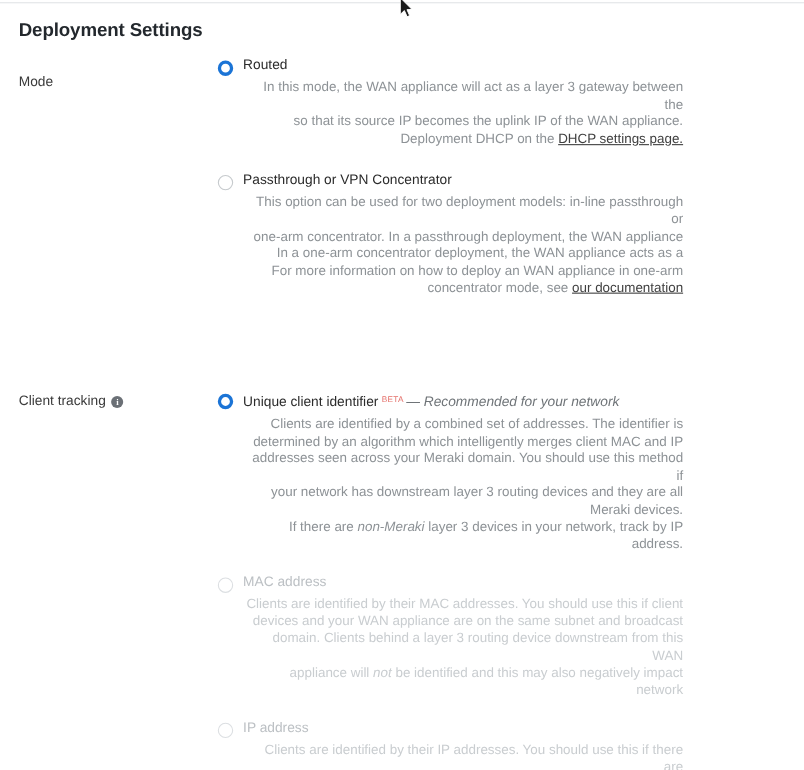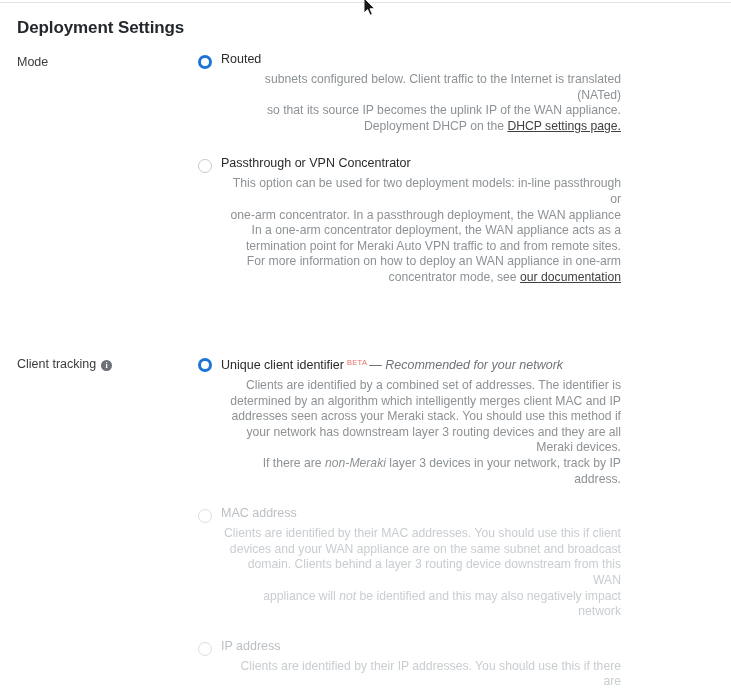--- a/index.html
+++ b/index.html
@@ -166,48 +166,47 @@
 <body>
 
 <div class="page">
 
   <div class="top-rule"></div>
 
   <div class="page-title">Deployment Settings</div>
 
   <div class="row" style="top:52px;">
 
-    <div class="row-label" style="top:3px;justify-content:center;">
+    <div class="row-label" style="top:15px;justify-content:center;">
       <span>Mode</span>
     </div>
 
     <div class="options">
 
       <div class="option">
         <div class="opt-head">
           <span class="radio checked"></span>
           <span class="opt-label">Routed</span>
         </div>
         <div class="opt-desc">
-          <p>subnets configured below. Client traffic to the Internet is translated (NATed)</p>
+          <p>In this mode, the WAN appliance will act as a layer 3 gateway between the</p>
           <p>so that its source IP becomes the uplink IP of the WAN appliance.</p>
           <p><span>Deployment DHCP on the </span><a class="link" href="#">DHCP settings page.</a></p>
         </div>
       </div>
 
       <div class="option" style="margin-top:22px;">
         <div class="opt-head">
           <span class="radio"></span>
           <span class="opt-label">Passthrough or VPN Concentrator</span>
         </div>
         <div class="opt-desc">
           <p>This option can be used for two deployment models: in-line passthrough or</p>
           <p>one-arm concentrator. In a passthrough deployment, the WAN appliance</p>
           <p>In a one-arm concentrator deployment, the WAN appliance acts as a</p>
-          <p>termination point for Meraki Auto VPN traffic to and from remote sites.</p>
           <p>For more information on how to deploy an WAN appliance in one-arm</p>
           <p><span>concentrator mode, see </span><a class="link" href="#">our documentation</a></p>
         </div>
       </div>
 
     </div>
   </div>
 
   <div class="row" style="top:355px;">
 
@@ -219,21 +218,21 @@
     <div class="options">
 
       <div class="option">
         <div class="opt-head">
           <span class="radio checked"></span>
           <span class="opt-label"><span>Unique client identifier</span><span class="beta">BETA</span><span class="recommend">— Recommended for your network</span></span>
         </div>
         <div class="opt-desc">
           <p>Clients are identified by a combined set of addresses. The identifier is</p>
           <p>determined by an algorithm which intelligently merges client MAC and IP</p>
-          <p>addresses seen across your Meraki stack. You should use this method if</p>
+          <p>addresses seen across your Meraki domain. You should use this method if</p>
           <p>your network has downstream layer 3 routing devices and they are all</p>
           <p>Meraki devices.</p>
           <p><span>If there are </span><em>non-Meraki</em><span> layer 3 devices in your network, track by IP address.</span></p>
         </div>
       </div>
 
       <div class="option" style="margin-top:19px;">
         <div class="opt-head">
           <span class="radio disabled"></span>
           <span class="opt-label disabled">MAC address</span>

